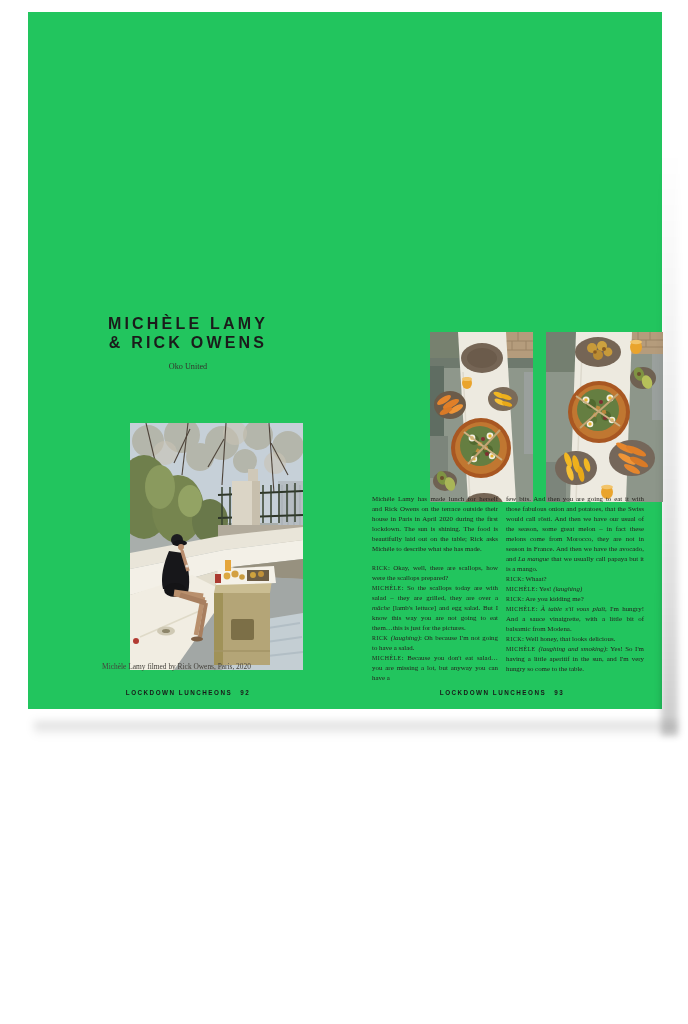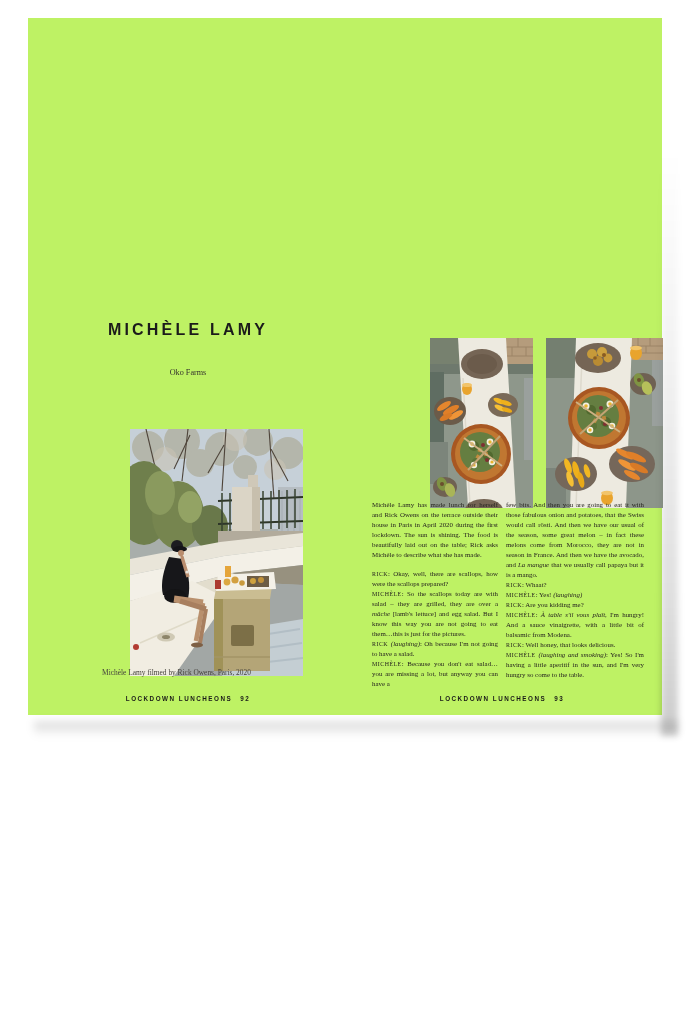--- a/index.html
+++ b/index.html
@@ -1,18 +1,18 @@
 <!DOCTYPE html>
 <html><head>
 <meta charset="utf-8">
 <style>
   html,body{margin:0;padding:0;background:#ffffff;}
   .canvas{position:relative;width:688px;height:1024px;background:#ffffff;overflow:hidden;
           font-family:"Liberation Serif",serif;}
-  .spread{position:absolute;left:28px;top:18px;width:634px;height:697px;background:#bef264;}
+  .spread{position:absolute;left:28px;top:12px;width:634px;height:697px;background:#22c55e;}
   .shadow-right{position:absolute;left:661px;top:150px;width:17px;height:586px;
     background:linear-gradient(to bottom,rgba(0,0,0,0) 0%,rgba(0,0,0,0.05) 35%,rgba(0,0,0,0.12) 75%,rgba(0,0,0,0.20) 100%);
     filter:blur(3px);}
   .shadow-bottom{position:absolute;left:34px;top:722px;width:644px;height:15px;
     background:linear-gradient(to bottom,rgba(0,0,0,0.18),rgba(0,0,0,0.04) 65%,rgba(0,0,0,0) 100%);
     filter:blur(4px);}
   .page{position:absolute;inset:0;}
 
   
   .title{position:absolute;left:32px;top:302px;width:256px;margin:0;
@@ -47,23 +47,24 @@
 </style>
 </head>
 <body>
 
 <div class="canvas">
   <div class="spread">
 
     <section class="page">
       <h1 class="title">
         <span>MICHÈLE LAMY</span>
+        <span>&amp; RICK OWENS</span>
       </h1>
       <div class="subtitle">
-        <div>Oko Farms</div>
+        <div>Oko United</div>
       </div>
 
       <figure class="photo photo-left">
         <svg viewBox="0 0 173 247" preserveAspectRatio="none">
           <rect width="173" height="110" fill="#c6d0d8"></rect>
           <rect y="100" width="173" height="147" fill="#a8aeab"></rect>
           <g fill="#b2b2a4" opacity="0.85">
             <circle cx="18" cy="18" r="16"></circle>
               <circle cx="52" cy="12" r="18"></circle>
               <circle cx="92" cy="20" r="17"></circle>

